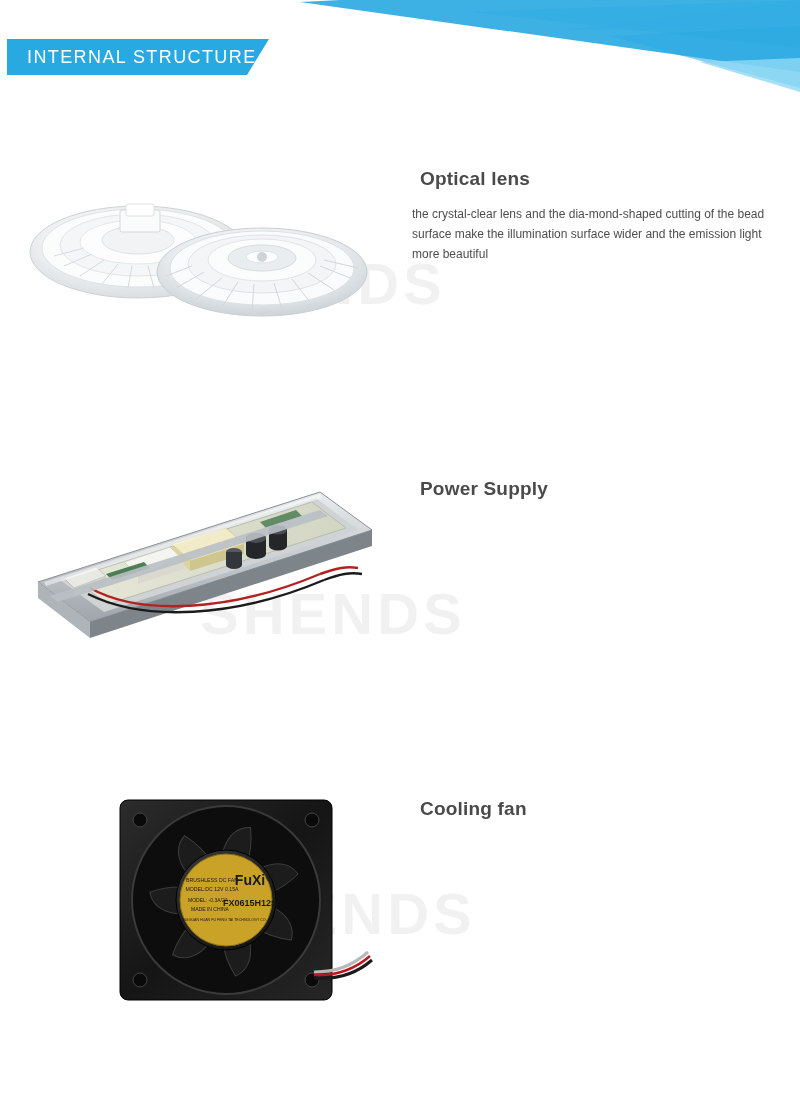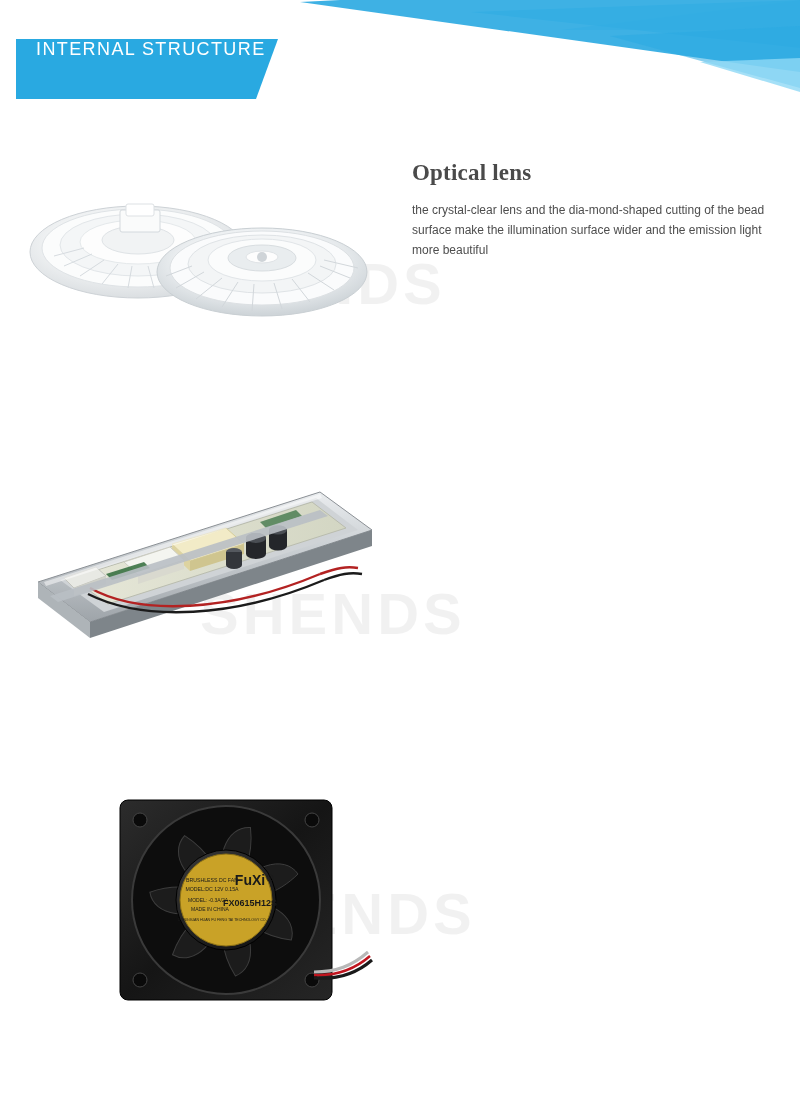--- a/index.html
+++ b/index.html
@@ -26,27 +26,28 @@
   }
   .header-swoosh {
     position: absolute;
     top: 0; left: 0;
     width: 800px;
     height: 108px;
   }
   .header-band {
     position: absolute;
     top: 39px;
-    left: 16px;
+    left: 7px;
     width: 262px;
-    height: 60px;
+    height: 36px;
     background: #29a9e1;
     
     clip-path: polygon(0 0, 100% 0, calc(100% - 22px) 100%, 0 100%);
     display: flex;
+    align-items: center;
   }
   .header-title {
     color: #ffffff;
     font-size: 18px;
     letter-spacing: 1.4px;
     padding-left: 20px;
     font-weight: 400;
     white-space: nowrap;
   }
 
@@ -68,26 +69,26 @@
     height: 100%;
     text-decoration: underline;
   }
   .copy {
     position: absolute;
     left: 412px;
     top: 0;
     width: 370px;
   }
   .copy h2 {
-    margin: 0;
-    font-size: 23px;
+    margin: 8px;
+    font-size: 19px;
     font-weight: 700;
     color: #4a4a4a;
     letter-spacing: .2px;
-    font-family: Liberation Serif, serif;
+    font-family: Liberation Sans, sans-serif;
   }
   .copy p {
     margin: 14px 0 0 0;
     font-size: 12px;
     line-height: 20px;
     color: #4d4d4d;
   }
 
   
   .watermark {
@@ -257,20 +258,21 @@
       <path d="M300 104 C 318 98, 326 96, 338 98" stroke="#b32222" stroke-width="2.4" fill="none"></path>
       <path d="M304 110 C 320 104, 330 102, 342 104" stroke="#1b1b1b" stroke-width="2.4" fill="none"></path>
 
       <polygon points="30,126 300,40 308,46 38,132" fill="#b9bfc4" opacity="0.9"></polygon>
 
       <polygon points="24,112 300,24 302,28 26,116" fill="#ffffff" opacity="0.5"></polygon>
     </svg>
   </div>
 
   <div class="copy">
+    <h2>Power Supply</h2>
   </div>
 </div>
 
 <div class="section sec-fan">
 
   <div class="figure">
     <svg width="380" height="230" viewBox="0 0 380 230" style="margin-left:80px">
       <defs>
         <radialGradient id="hubg" cx="40%" cy="35%" r="70%">
           <stop offset="0%" stop-color="#4a4a4a"></stop>
@@ -335,14 +337,15 @@
         <circle cx="212" cy="190" r="7" fill="#0a0a0a" stroke="#444"></circle>
       </g>
 
       <path d="M214 182 C 236 182, 252 176, 268 162" stroke="#b8b8b8" stroke-width="3" fill="none"></path>
       <path d="M214 188 C 238 190, 256 184, 272 170" stroke="#1a1a1a" stroke-width="3" fill="none"></path>
       <path d="M214 185 C 236 186, 254 180, 270 166" stroke="#c0151f" stroke-width="2.4" fill="none"></path>
     </svg>
   </div>
 
   <div class="copy">
+    <h2>Cooling fan</h2>
   </div>
 </div>
 
 </body></html>

